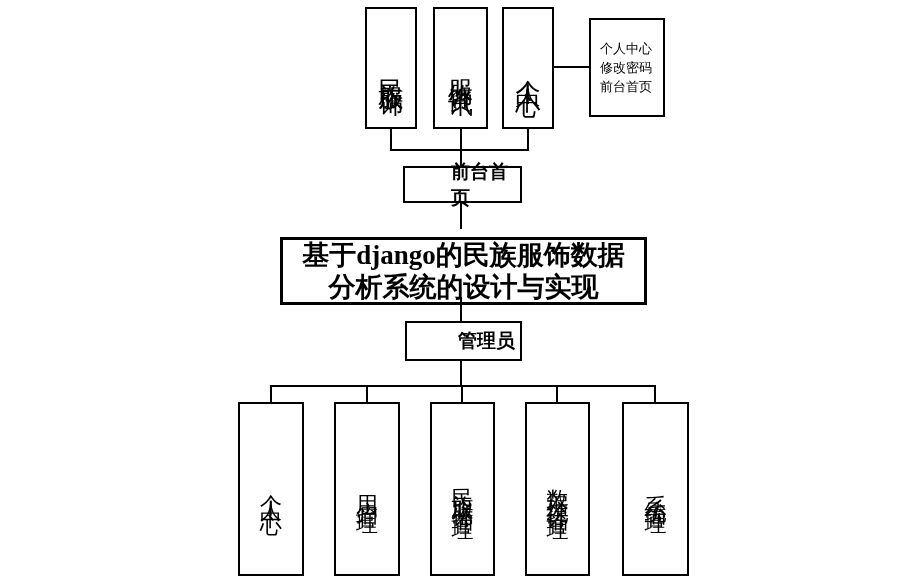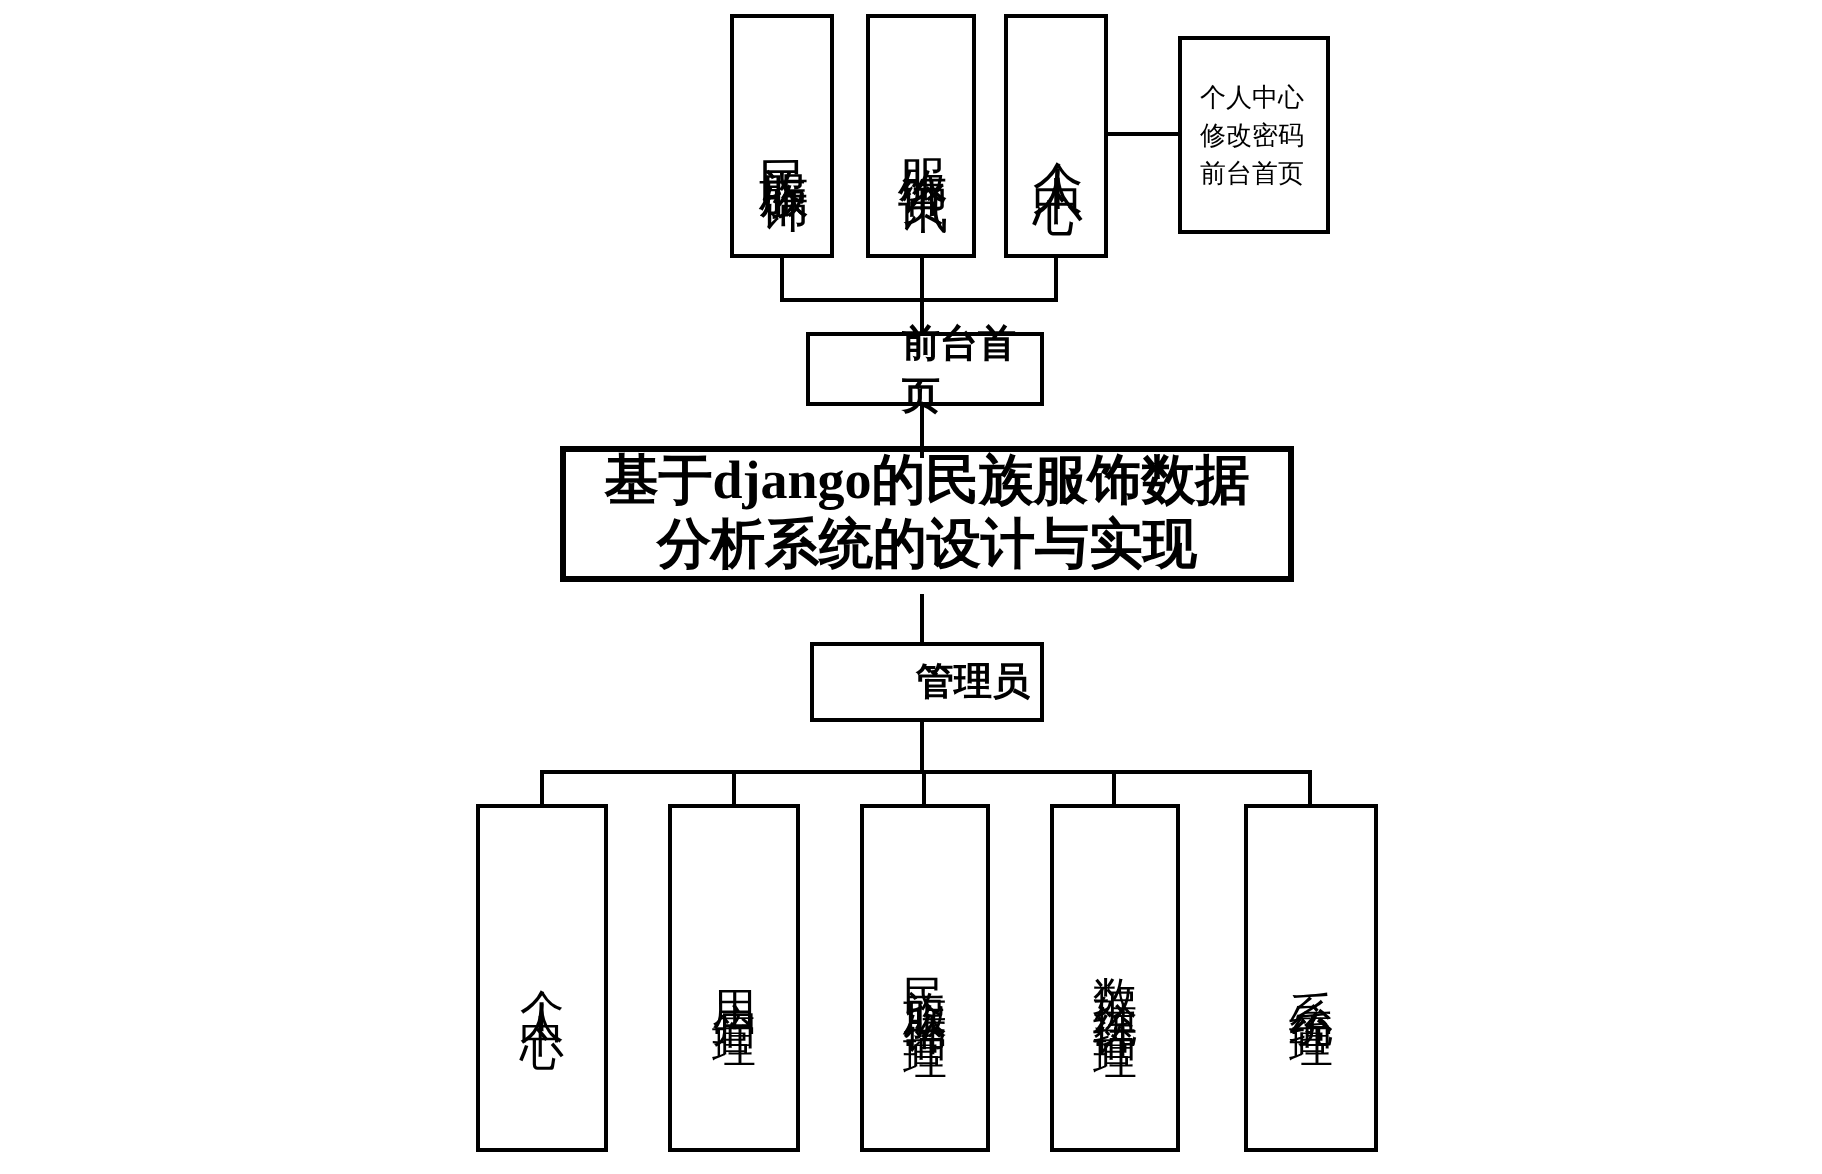--- a/index.html
+++ b/index.html
@@ -81,21 +81,21 @@
   <div class="box" id="detail-box" style="left:589px; top:18px; width:76px; height:99px;">
     <span>个人中心</span>
     <span>修改密码</span>
     <span>前台首页</span>
   </div>
 
   <div class="box" id="front-home-box" style="left:403px; top:166px; width:119px; height:37px;">
     <span>前台首页</span>
   </div>
 
-  <div class="box" id="title-box" style="left:280px; top:223px; width:367px; height:68px;justify-content:flex-end;">
+  <div class="box" id="title-box" style="left:280px; top:237px; width:367px; height:68px;">
     <span>基于django的民族服饰数据</span>
     <span>分析系统的设计与实现</span>
   </div>
 
   <div class="box" id="admin-box" style="left:405px; top:321px; width:117px; height:40px;text-align:right;">
     <span>管理员</span>
   </div>
 
   <div class="box bottom-module" style="left:238px; top:402px; width:66px; height:174px;">
     <span class="vlabel">个人中心</span>

